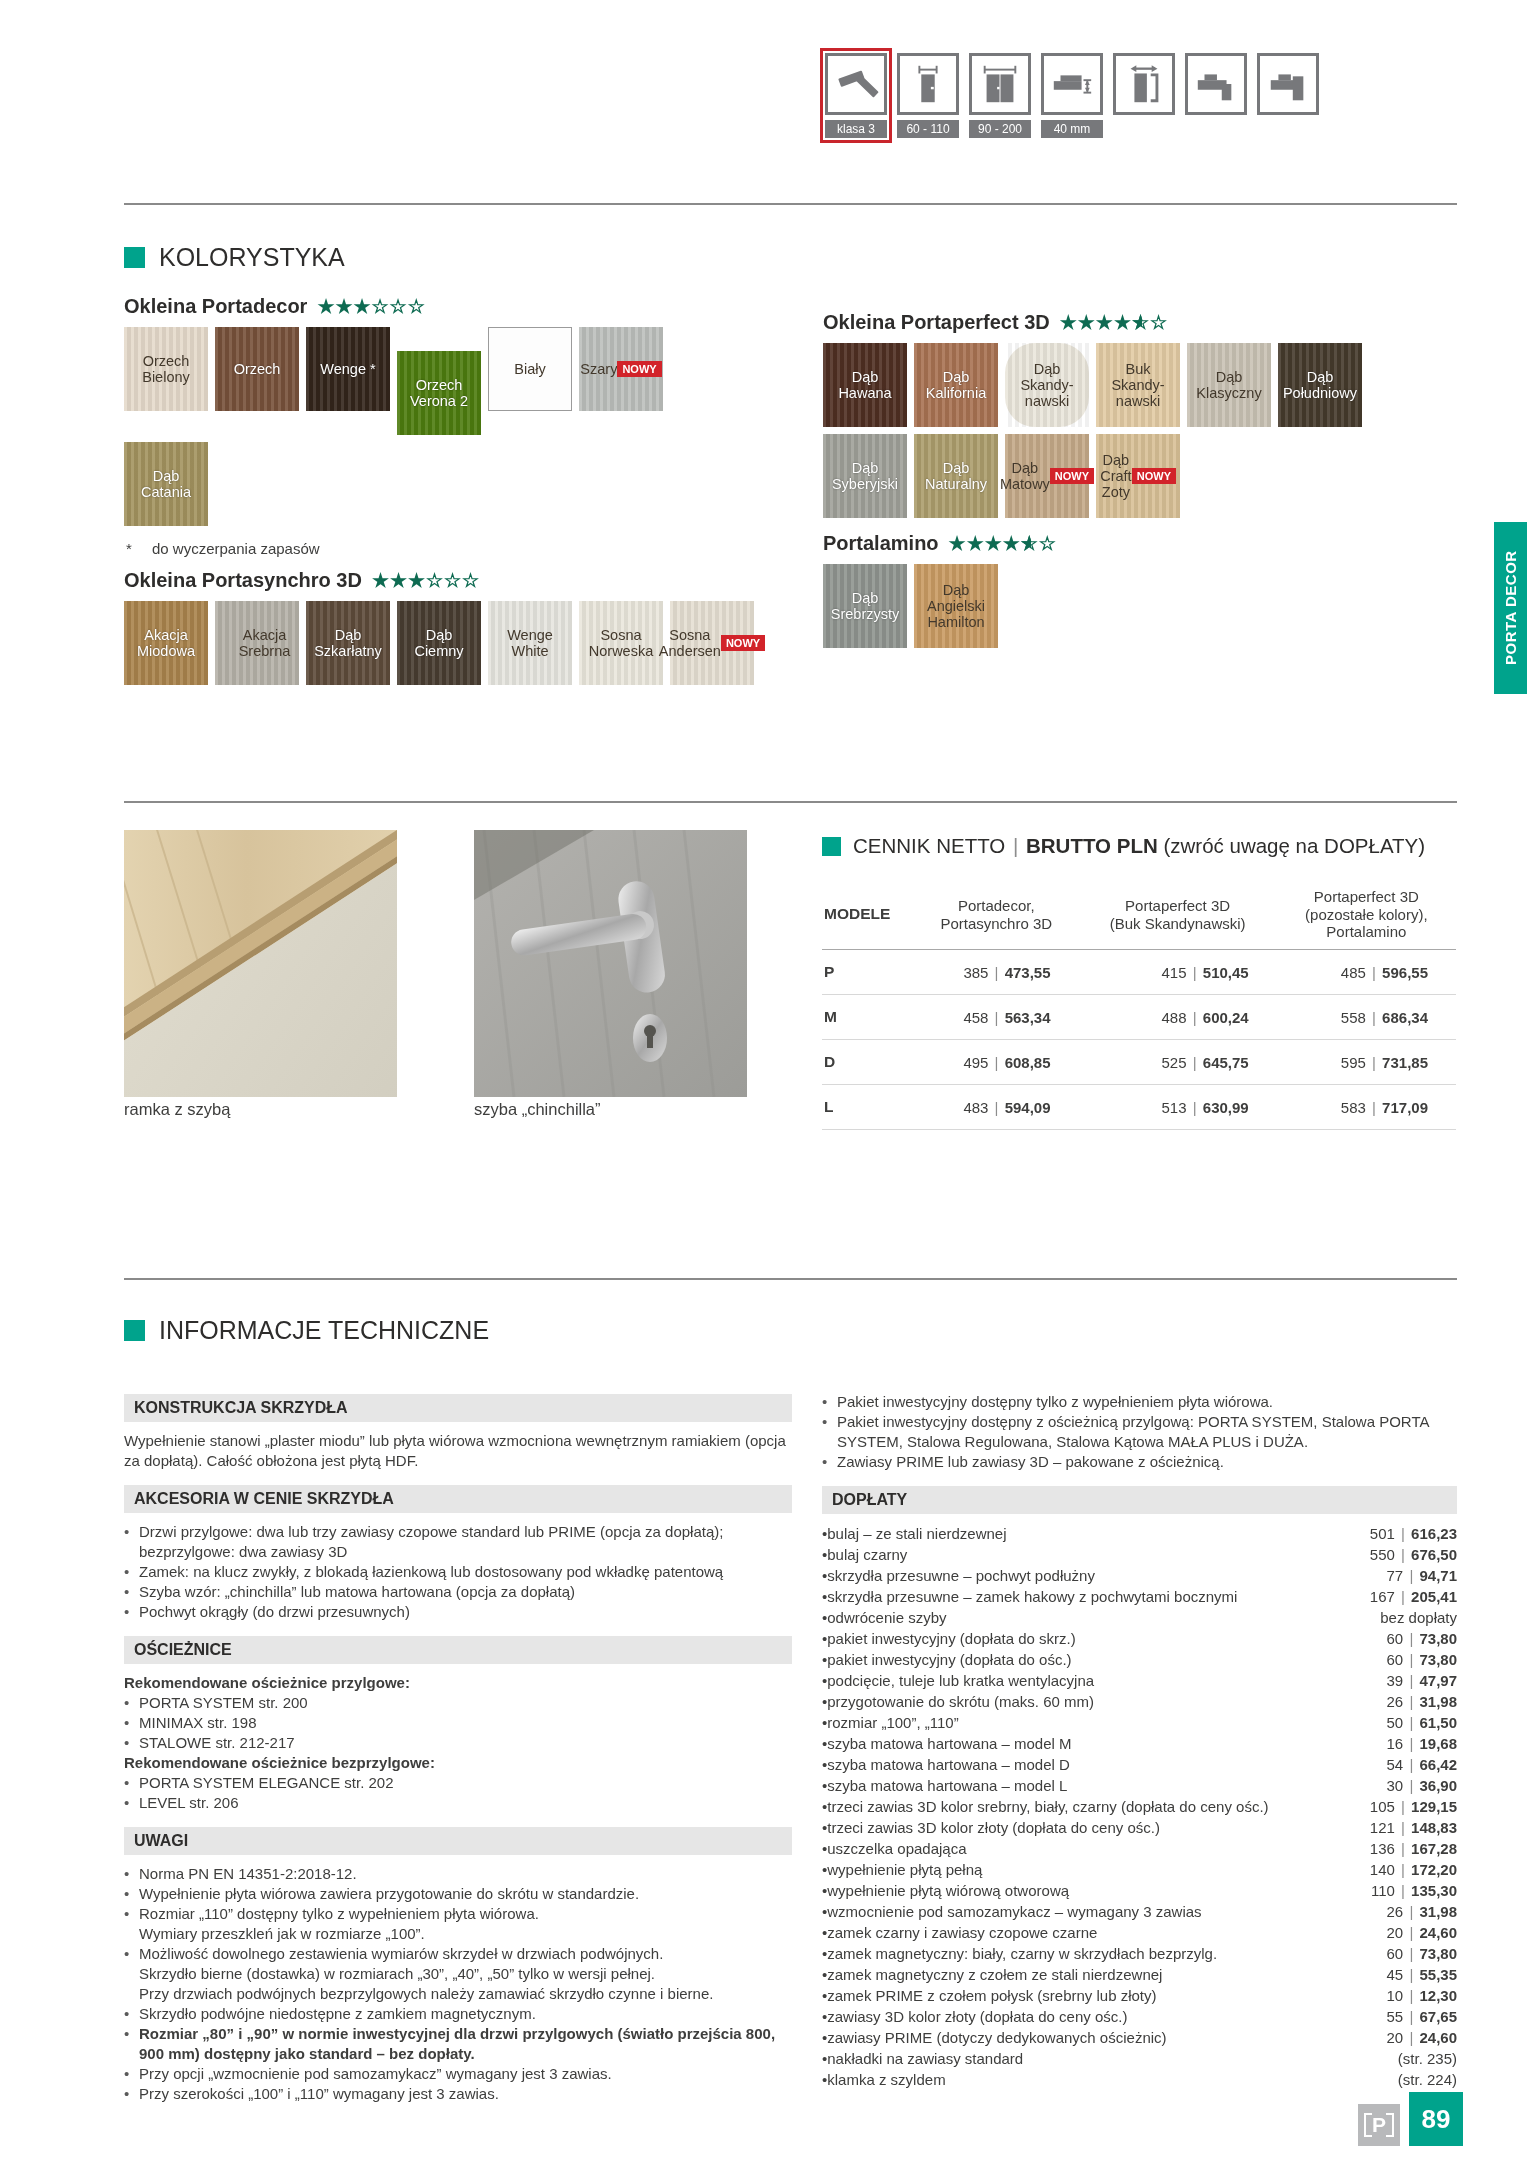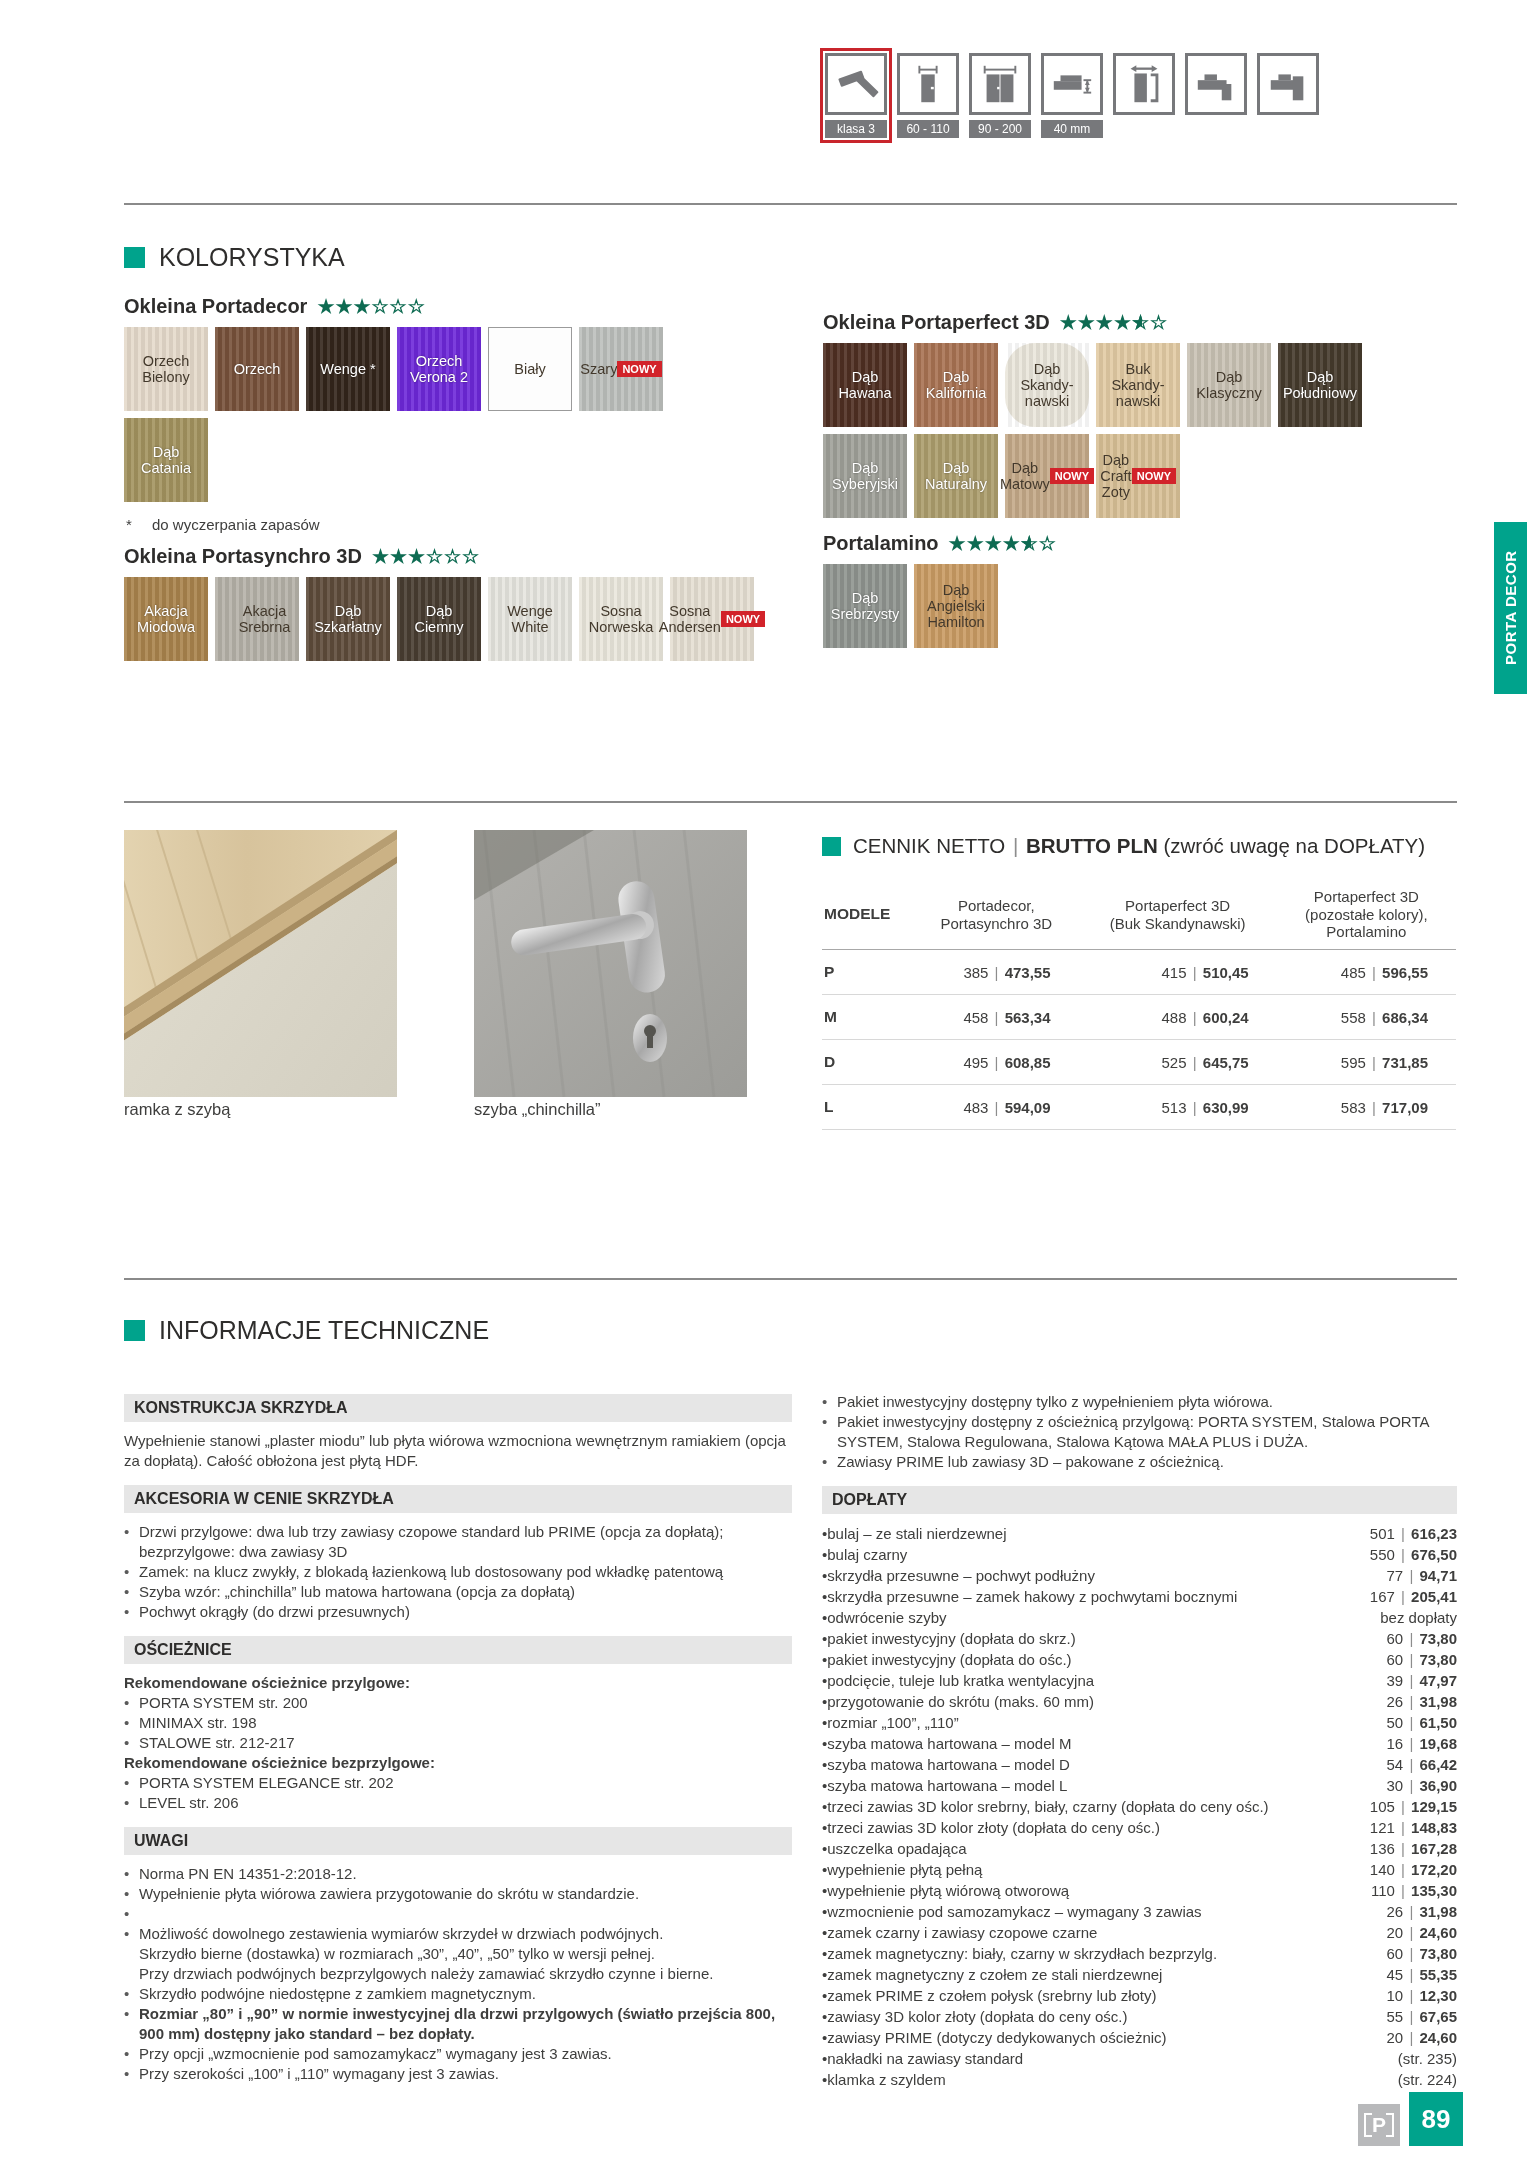--- a/index.html
+++ b/index.html
@@ -214,21 +214,21 @@
           <div class="sw-row">
             <div class="sw t-dark" style="background: rgb(229, 218, 203);">
               <span>Orzech Bielony</span>
             </div>
             <div class="sw t-light" style="background: rgb(119, 81, 58);">
               <span>Orzech</span>
             </div>
             <div class="sw t-light" style="background: rgb(51, 37, 27);">
               <span>Wenge *</span>
             </div>
-            <div class="sw t-light" style="background: #6d28d9;">
+            <div class="sw t-light" style="background: #4d7c0f; margin-top: 24px;">
               <span>Orzech Verona 2</span>
             </div>
             <div class="sw t-dark bordered" style="background: rgb(253, 253, 253);">
               <span>Biały</span>
             </div>
             <div class="sw t-dark" style="background: rgb(188, 191, 188);">
               <span>Szary</span>
               <span class="nowy">NOWY</span>
             </div>
           </div>
@@ -502,20 +502,22 @@
         <div class="bl">
           <span class="dot">•</span>
           <span class="btxt">Norma PN EN 14351-2:2018-12.</span>
         </div>
         <div class="bl">
           <span class="dot">•</span>
           <span class="btxt">Wypełnienie płyta wiórowa zawiera przygotowanie do skrótu w standardzie.</span>
         </div>
         <div class="bl">
           <span class="dot">•</span>
+          <span class="btxt">Rozmiar „110” dostępny tylko z wypełnieniem płyta wiórowa.
+Wymiary przeszkleń jak w rozmiarze „100”.</span>
         </div>
         <div class="bl">
           <span class="dot">•</span>
           <span class="btxt">Możliwość dowolnego zestawienia wymiarów skrzydeł w drzwiach podwójnych.
 Skrzydło bierne (dostawka) w rozmiarach „30”, „40”, „50” tylko w wersji pełnej.
 Przy drzwiach podwójnych bezprzylgowych należy zamawiać skrzydło czynne i  bierne.</span>
         </div>
         <div class="bl">
           <span class="dot">•</span>
           <span class="btxt">Skrzydło podwójne niedostępne z zamkiem magnetycznym.</span>

